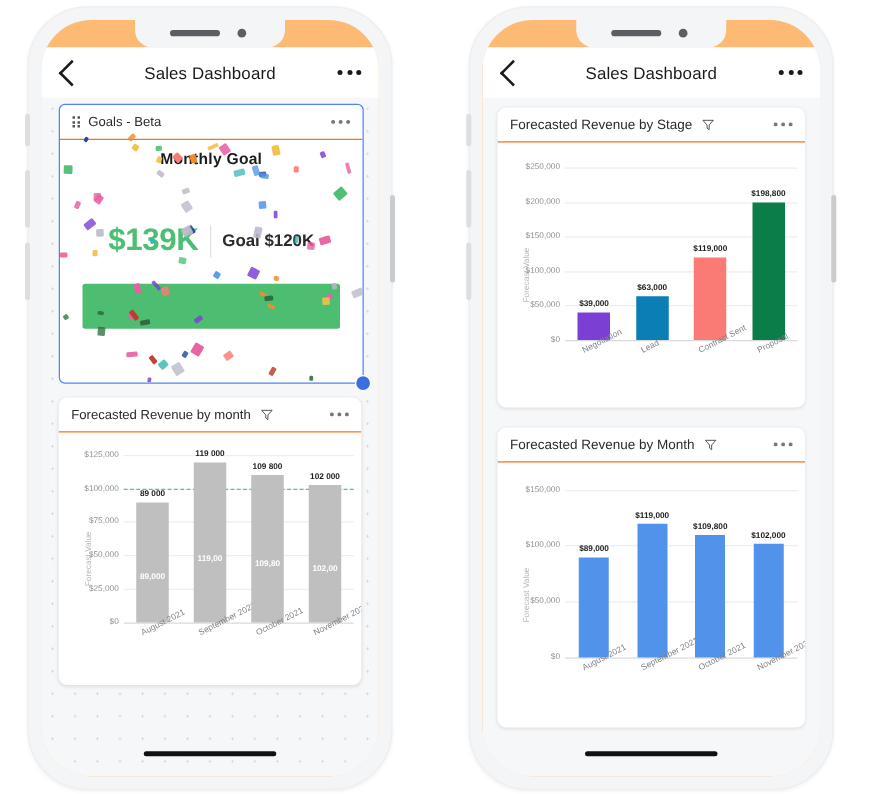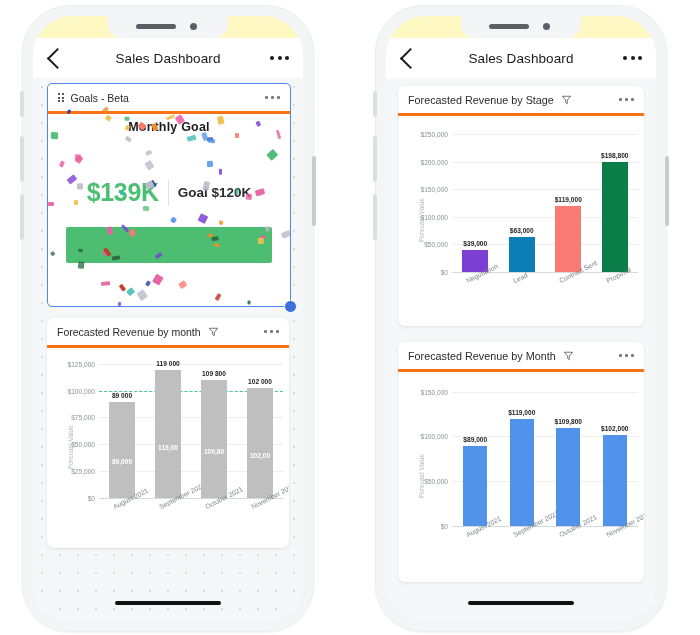--- a/index.html
+++ b/index.html
@@ -20,21 +20,21 @@
     border:1px solid #eceef0;
     box-shadow:0 1px 3px rgba(0,0,0,0.05);
   }
   .phone.left{left:22px;top:5px;}
   .phone.right{left:375px;top:5px;}
 
   .bezel{
     position:absolute;left:10px;top:10px;
     width:270px;height:605px;
     border-radius:40px;
-    background:#fef9c3;
+    background:#fdba74;
     overflow:hidden;
   }
   .notch{
     position:absolute;left:50%;transform:translateX(-50%);
     top:0;width:120px;height:22px;
     background:#f4f5f6;
     border-bottom-left-radius:14px;border-bottom-right-radius:14px;
   }
   .speaker{
     position:absolute;left:28px;top:8px;width:40px;height:5px;
@@ -84,21 +84,21 @@
 
   
   .card{
     position:absolute;background:#fff;border-radius:7px;
     box-shadow:0 1px 3px rgba(16,24,40,0.10);
     overflow:hidden;
   }
   .card.selected{border:1.4px solid #4f86f0;border-radius:5px;box-shadow:none;}
   .card-head{
     height:27px;display:flex;align-items:center;padding:0 10px;
-    border-bottom:3px solid #f97316;gap:7px;
+    border-bottom:1px solid #f97316;gap:7px;
   }
   .card-title{font-size:10.5px;color:#2b2b2b;white-space:nowrap;}
   .card-title.big{font-size:10.8px;}
   .drag-dots{display:grid;grid-template-columns:2px 2px;gap:1.6px;cursor:grab;}
   .drag-dots i{width:2px;height:2px;background:#555;display:block;}
   .funnel-icon{width:11px;height:10px;flex:none;}
   .resize-handle{
     position:absolute;width:11px;height:11px;border-radius:50%;
     background:#3b6fe0;border:1.5px solid #fff;cursor:nwse-resize;
   }

